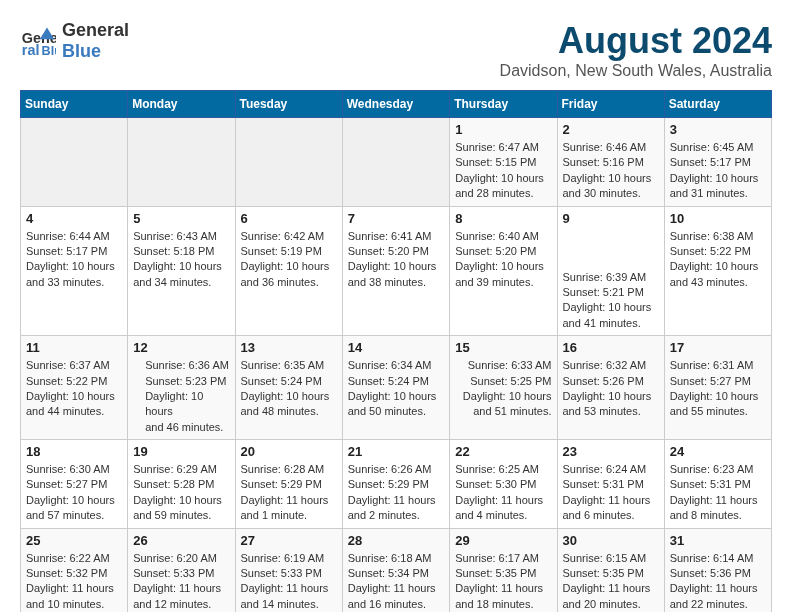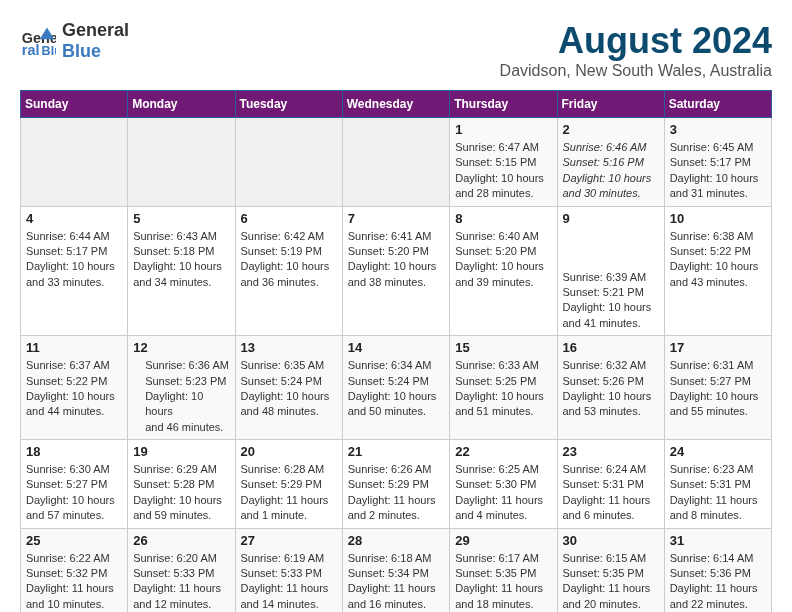--- a/index.html
+++ b/index.html
@@ -36,21 +36,21 @@
     .location {
       font-size: 16px;
       color: #555;
     }
     .calendar {
       width: 100%;
       border-collapse: collapse;
       font-size: 11px;
     }
     .calendar thead th {
-      background: #701a75;
+      background: #0369a1;
       color: #fff;
       padding: 6px 4px;
       text-align: left;
       font-size: 12px;
       font-weight: bold;
       border: 1px solid #2a5a9f;
     }
     .calendar tbody td {
       border: 1px solid #ccc;
       vertical-align: top;
@@ -122,21 +122,21 @@
         <td class="empty-cell"></td>
         <td>
           <div class="day-number">1</div>
           <div class="day-info" style="white-space: pre-line;">Sunrise: 6:47 AM
 Sunset: 5:15 PM
 Daylight: 10 hours
 and 28 minutes.</div>
         </td>
         <td>
           <div class="day-number">2</div>
-          <div class="day-info" style="white-space: pre-line; font-style: italic;">Sunrise: 6:46 AM
+          <div class="day-info" style="white-space: pre-line;">Sunrise: 6:46 AM
 Sunset: 5:16 PM
 Daylight: 10 hours
 and 30 minutes.</div>
         </td>
         <td>
           <div class="day-number">3</div>
           <div class="day-info" style="white-space: pre-line;">Sunrise: 6:45 AM
 Sunset: 5:17 PM
 Daylight: 10 hours
 and 31 minutes.</div>
@@ -217,21 +217,21 @@
         </td>
         <td>
           <div class="day-number">14</div>
           <div class="day-info" style="white-space: pre-line;">Sunrise: 6:34 AM
 Sunset: 5:24 PM
 Daylight: 10 hours
 and 50 minutes.</div>
         </td>
         <td>
           <div class="day-number">15</div>
-          <div class="day-info" style="white-space: pre-line;">Sunrise: 6:33 AM
+          <div class="day-info" style="white-space: pre-line; text-align: right;">Sunrise: 6:33 AM
 Sunset: 5:25 PM
 Daylight: 10 hours
 and 51 minutes.</div>
         </td>
         <td>
           <div class="day-number">16</div>
           <div class="day-info" style="white-space: pre-line;">Sunrise: 6:32 AM
 Sunset: 5:26 PM
 Daylight: 10 hours
 and 53 minutes.</div>

